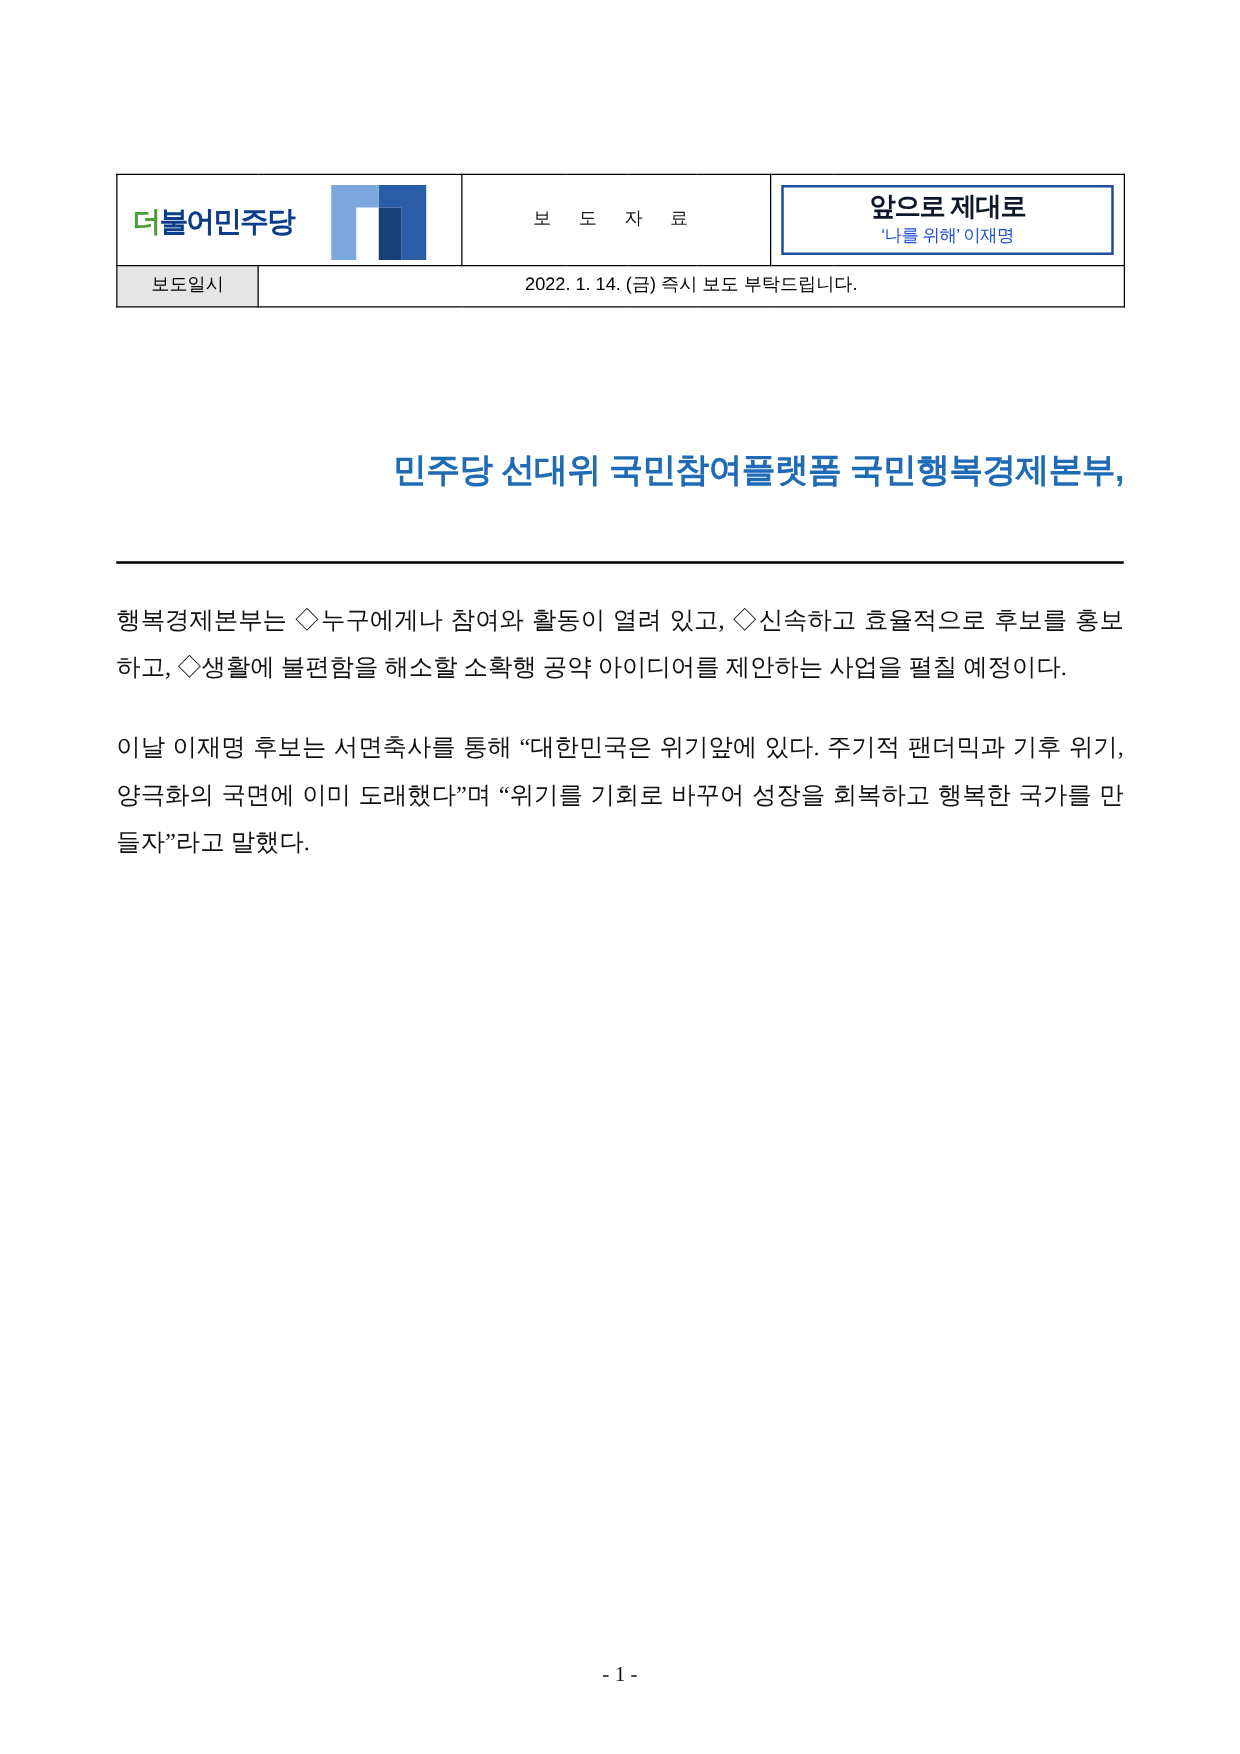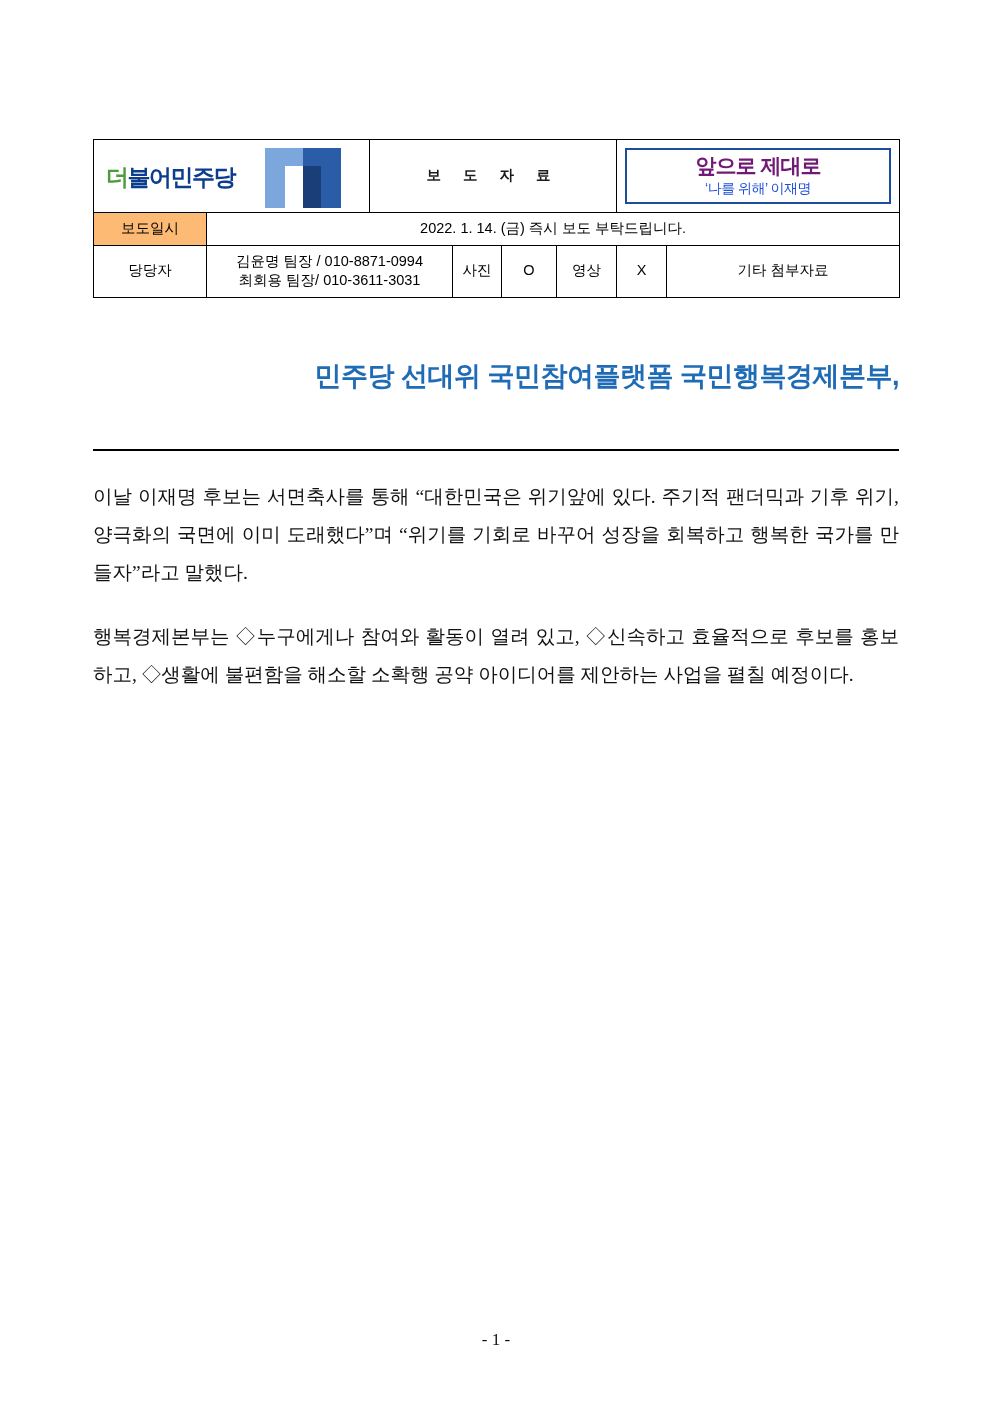--- a/index.html
+++ b/index.html
@@ -69,50 +69,50 @@
     position: absolute;
     right: 26px;
     top: 6px;
     width: 80px;
     height: 64px;
   }
   .title-cell {
     font-family: "Liberation Serif", serif;
     font-size: 30px;
     letter-spacing: 9px;
-    font-weight: bold;
+    font-weight: normal;
     color: #1a1a1a;
   }
   .slogan-cell {
     position: relative;
     padding: 4px 2px !important;
   }
   .slogan-box {
     border: 2px solid #1b4f9c;
     margin: 3px 6px;
     padding: 4px 2px 5px 2px;
   }
   .slogan-main {
     font-family: "Liberation Sans", sans-serif;
     font-weight: bold;
     font-size: 21px;
-    color: #701a75;
+    color: #0f172a;
     letter-spacing: -1px;
     line-height: 1.1;
   }
   .slogan-sub {
     font-family: "Liberation Sans", sans-serif;
     font-size: 14px;
     color: #1d4ed8;
     letter-spacing: -0.5px;
     margin-top: 2px;
   }
 
   .lbl {
-    background: #fdba74;
+    background: #e5e5e5;
     font-family: "Liberation Sans", sans-serif;
     font-size: 14.5px;
   }
   .cell-pad { padding: 6px 4px !important; }
   .two-line { line-height: 1.45; }
 
   
   .doc-title {
     position: absolute;
     left: 93px;
@@ -197,40 +197,28 @@
           <div class="slogan-box">
             <div class="slogan-main">앞으로 제대로</div>
             <div class="slogan-sub">‘나를 위해’ 이재명</div>
           </div>
         </td>
       </tr>
       <tr>
         <td class="lbl cell-pad">보도일시</td>
         <td class="cell-pad" colspan="7">2022. 1. 14. (금) 즉시 보도 부탁드립니다.</td>
       </tr>
-      <tr>
-        <td class="cell-pad">당당자</td>
-        <td class="cell-pad two-line" colspan="2">
-          <div>김윤명 팀장 / 010-8871-0994</div>
-          <div>최회용 팀장/ 010-3611-3031</div>
-        </td>
-        <td class="cell-pad">사진</td>
-        <td class="cell-pad">O</td>
-        <td class="cell-pad">영상</td>
-        <td class="cell-pad">X</td>
-        <td class="cell-pad">기타 첨부자료</td>
-      </tr>
     </tbody>
       </table>
   </div>
 
   <div class="doc-title">
     <div>민주당 선대위 국민참여플랫폼 국민행복경제본부,</div>
   </div>
   <div class="rule"></div>
 
   <div class="body-text">
+    <p>행복경제본부는 ◇누구에게나 참여와 활동이 열려 있고, ◇신속하고 효율적으로 후보를 홍보하고, ◇생활에 불편함을 해소할 소확행 공약 아이디어를 제안하는 사업을 펼칠 예정이다.</p>
     <p>이날 이재명 후보는  서면축사를 통해 “대한민국은 위기앞에 있다. 주기적 팬더믹과 기후 위기, 양극화의 국면에 이미 도래했다”며 “위기를 기회로 바꾸어 성장을 회복하고 행복한 국가를 만들자”라고 말했다.</p>
-    <p>행복경제본부는 ◇누구에게나 참여와 활동이 열려 있고, ◇신속하고 효율적으로 후보를 홍보하고, ◇생활에 불편함을 해소할 소확행 공약 아이디어를 제안하는 사업을 펼칠 예정이다.</p>
   </div>
 
   <div class="pagenum">- 1 -</div>
 </div>
 
 </body></html>

